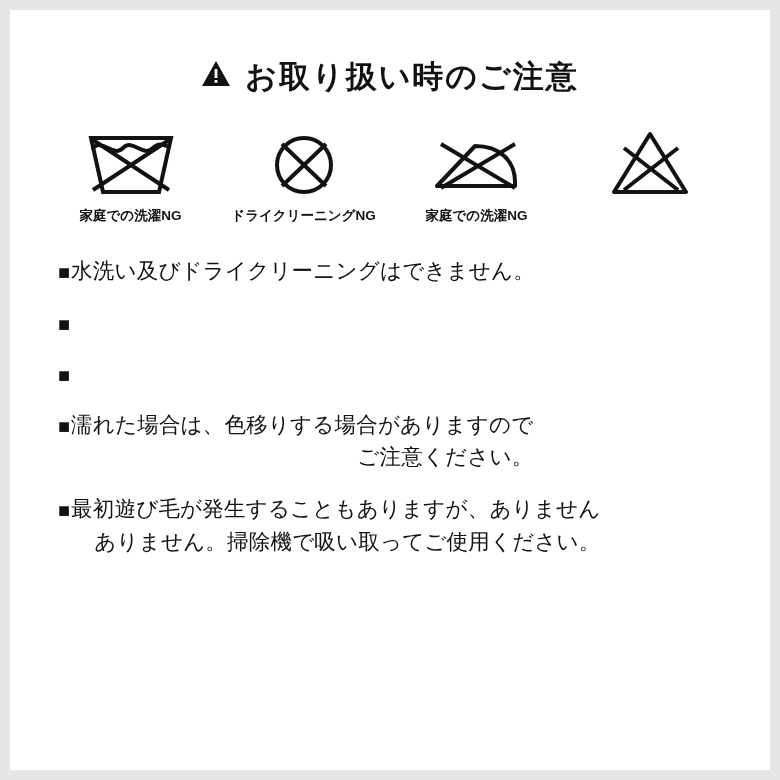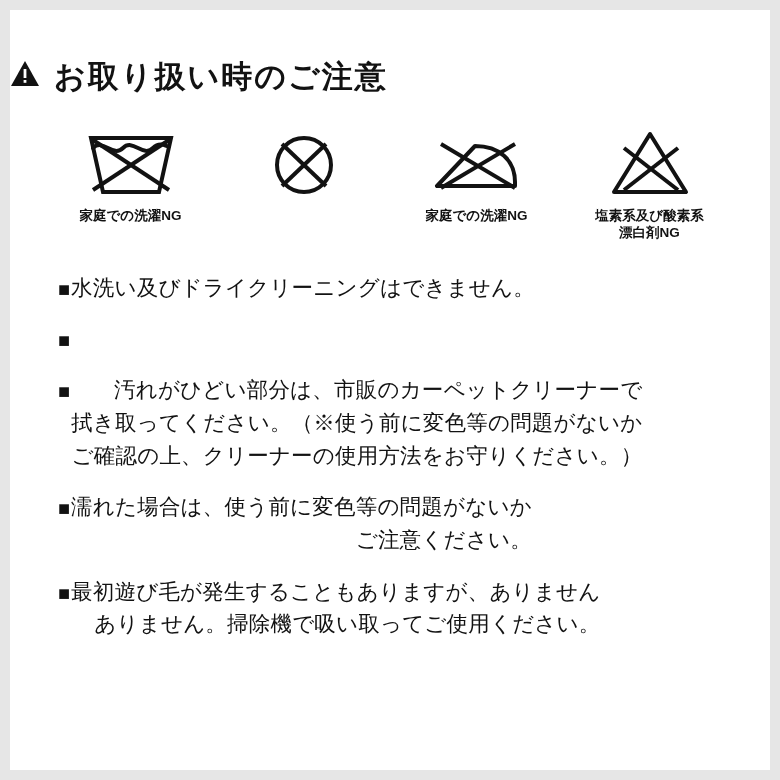--- a/index.html
+++ b/index.html
@@ -19,20 +19,21 @@
     top: 10px;
     width: 760px;
     height: 760px;
     background: #ffffff;
     box-sizing: border-box;
   }
   
   .title-row {
     display: flex;
     align-items: center;
+    justify-content: center;
     margin-top: 50px;
     gap: 14px;
   }
   .warn-icon {
     display: block;
   }
   .title-text {
     font-size: 31px;
     font-weight: bold;
     letter-spacing: 2px;
@@ -130,20 +131,21 @@
 
 
     <div class="symbol-cell">
       <div class="symbol-glyph">
         <svg width="80" height="74" viewBox="0 0 80 74" xmlns="http://www.w3.org/2000/svg">
           <circle cx="40" cy="41" r="27" fill="none" stroke="#121212" stroke-width="4"></circle>
           <line x1="18" y1="20" x2="62" y2="62" stroke="#121212" stroke-width="4"></line>
           <line x1="62" y1="20" x2="18" y2="62" stroke="#121212" stroke-width="4"></line>
         </svg>
       </div>
+      <div class="symbol-label">ドライクリーニングNG</div>
     </div>
 
     <div class="symbol-cell">
       <div class="symbol-glyph">
         <svg width="92" height="74" viewBox="0 0 92 74" xmlns="http://www.w3.org/2000/svg">
           <path d="M6 62 L84 62 L84 58 C84 36, 68 22, 44 22 Z" fill="none" stroke="#121212" stroke-width="4" stroke-linejoin="round"></path>
           <line x1="10" y1="20" x2="84" y2="64" stroke="#121212" stroke-width="4"></line>
           <line x1="84" y1="20" x2="10" y2="64" stroke="#121212" stroke-width="4"></line>
         </svg>
       </div>
@@ -151,47 +153,42 @@
     </div>
 
     <div class="symbol-cell">
       <div class="symbol-glyph">
         <svg width="88" height="74" viewBox="0 0 88 74" xmlns="http://www.w3.org/2000/svg">
           <path d="M44 10 L80 68 L8 68 Z" fill="none" stroke="#121212" stroke-width="4" stroke-linejoin="round"></path>
           <line x1="18" y1="24" x2="72" y2="66" stroke="#121212" stroke-width="4"></line>
           <line x1="72" y1="24" x2="18" y2="66" stroke="#121212" stroke-width="4"></line>
         </svg>
       </div>
-      <div class="symbol-label">塩素系及び酸素系
-漂白剤NG</div>
     </div>
 
   </div>
 
   <div class="notes">
 
     <div class="note">
       <span class="note-bullet">■</span>
       <span class="note-body">水洗い及びドライクリーニングはできません。</span>
     </div>
 
     <div class="note">
       <span class="note-bullet">■</span>
     </div>
 
     <div class="note">
       <span class="note-bullet">■</span>
-      <span class="note-body">汚れがひどい部分は、市販のカーペットクリーナーで
- 拭き取ってください。（※使う前に変色等の問題がないか
-ご確認の上、クリーナーの使用方法をお守りください。）</span>
     </div>
 
     <div class="note">
       <span class="note-bullet">■</span>
-      <span class="note-body">濡れた場合は、使う前に変色等の問題がないか
+      <span class="note-body">濡れた場合は、色移りする場合がありますので
  ご注意ください。</span>
     </div>
 
     <div class="note">
       <span class="note-bullet">■</span>
       <span class="note-body">最初遊び毛が発生することもありますが、ありません
  ありません。掃除機で吸い取ってご使用ください。</span>
     </div>
 
   </div>

